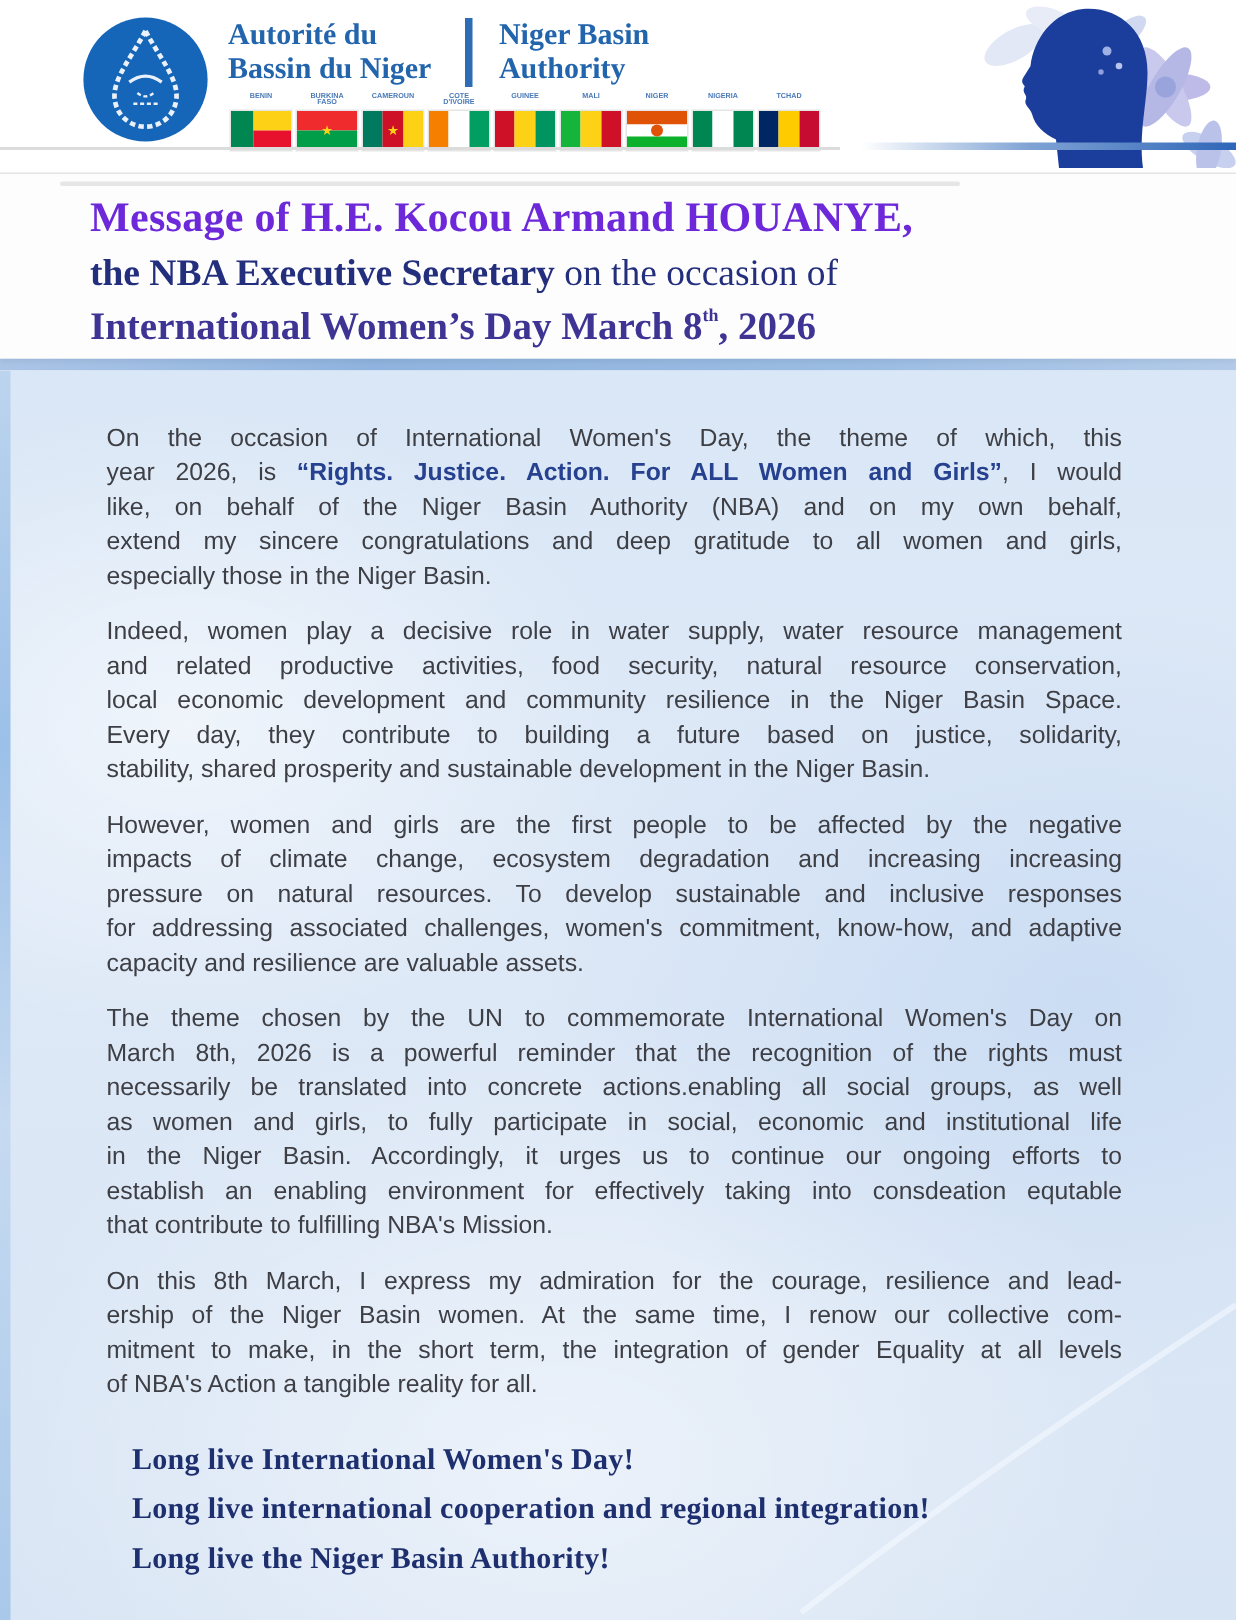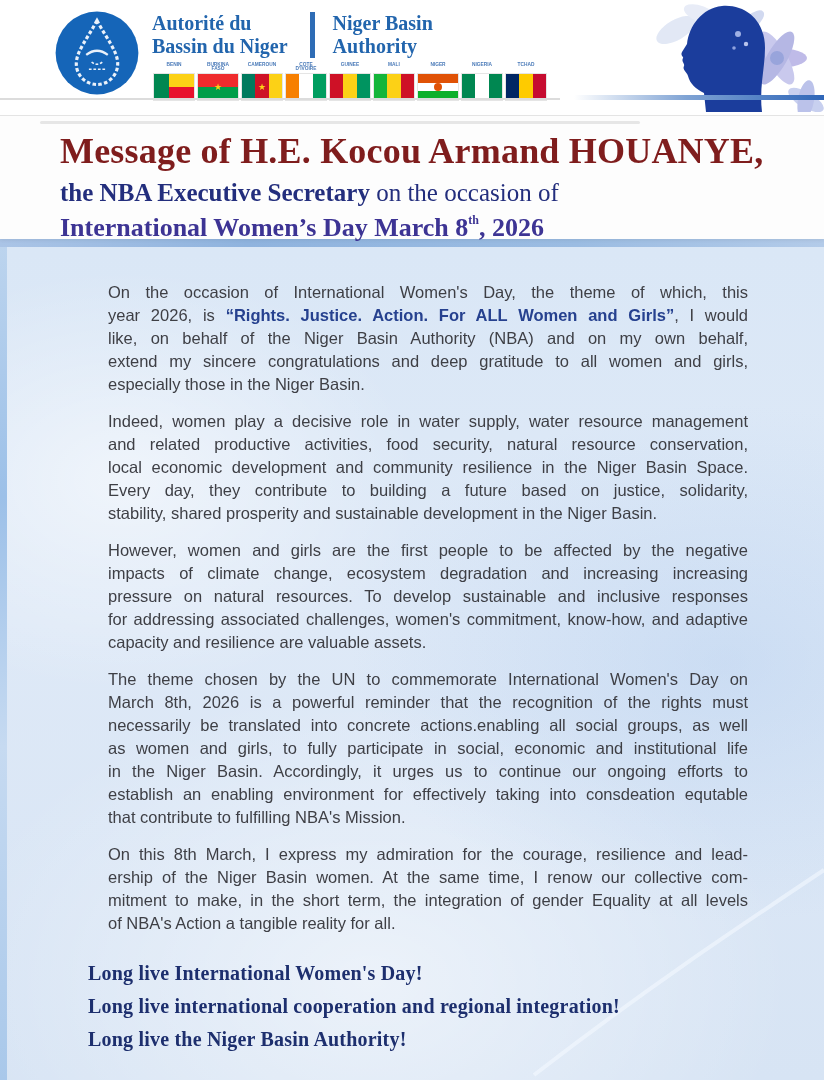--- a/index.html
+++ b/index.html
@@ -33,41 +33,41 @@
   .flag .benin-right{flex:1;display:flex;flex-direction:column;}
   .flag .benin-right div{flex:1;}
   .art{position:absolute;top:0;right:0;width:178px;height:112px;overflow:hidden;}
   .art-underline{position:absolute;top:95px;right:0;width:250px;height:5px;
                  background:linear-gradient(90deg,rgba(160,185,220,0),#7fa3d4 45%,#2f66b8);}
 
   
   .title-card{position:relative;height:124px;background:#fdfdfd;border-top:1px solid #e4e4e4;
               padding:12px 0 0 60px;box-sizing:border-box;box-shadow:0 2px 3px rgba(0,0,0,.05);}
   .hairline{position:absolute;top:5px;left:40px;width:600px;height:3px;background:#e6e6e6;border-radius:3px;}
-  .t1{margin:2px 0 0;font-family:"Liberation Serif",serif;font-weight:bold;font-size:36px;
-      color:#7f1d1d;letter-spacing:.2px;}
+  .t1{margin:2px 0 0;font-family:"Liberation Serif",serif;font-weight:bold;font-size:28px;
+      color:#6d28d9;letter-spacing:.2px;}
   .t2{margin:7px 0 0;font-family:"Liberation Serif",serif;font-weight:normal;font-size:25px;color:#232e7d;}
   .t2 .bold{font-weight:bold;}
   .t3{margin:6px 0 0;font-family:"Liberation Serif",serif;font-weight:bold;font-size:26px;color:#3d3494;}
   .t3 sup{font-size:12px;position:relative;top:-2px;}
 
   
   .band{height:8px;background:linear-gradient(90deg,#aac4e6,#8fb3de 30%,#9bbce2 70%,#b3cbe9);}
 
   
   .body-wrap{position:relative;height:833px;overflow:hidden;
      background:
        radial-gradient(ellipse 420px 300px at 15% 28%, rgba(255,255,255,.55), transparent 70%),
        radial-gradient(ellipse 520px 360px at 88% 50%, rgba(168,198,236,.35), transparent 72%),
        radial-gradient(ellipse 600px 420px at 45% 88%, rgba(255,255,255,.5), transparent 70%),
        linear-gradient(180deg,#dae7f6,#dee9f7 45%,#d7e4f4);}
   .body-wrap::before{content:"";position:absolute;left:0;top:0;width:7px;height:100%;
        background:linear-gradient(180deg,#bcd4ee,#9cc0e8 30%,#c6daf1 60%,#a9c8ea);}
   .swoosh{position:absolute;right:0;bottom:0;}
-  .paragraphs{position:relative;padding:34px 76px 0 108px;}
+  .paragraphs{position:relative;padding:34px 76px 0 56px;margin-left:15px;}
   .para{margin:0 0 14px;}
   .line{font-size:16.5px;line-height:23px;color:#3e3f45;
         text-align:justify;text-align-last:justify;}
   .line.last{text-align:left;text-align-last:auto;}
   .line .hl{font-weight:bold;color:#26418f;}
   .closing{position:relative;padding:14px 60px 0 88px;}
   .closing-line{font-family:"Liberation Serif",serif;font-weight:bold;font-size:20px;line-height:21px;
                 color:#1d2f6e;margin:0 0 12px;letter-spacing:.2px;}
 </style>
 </head>

